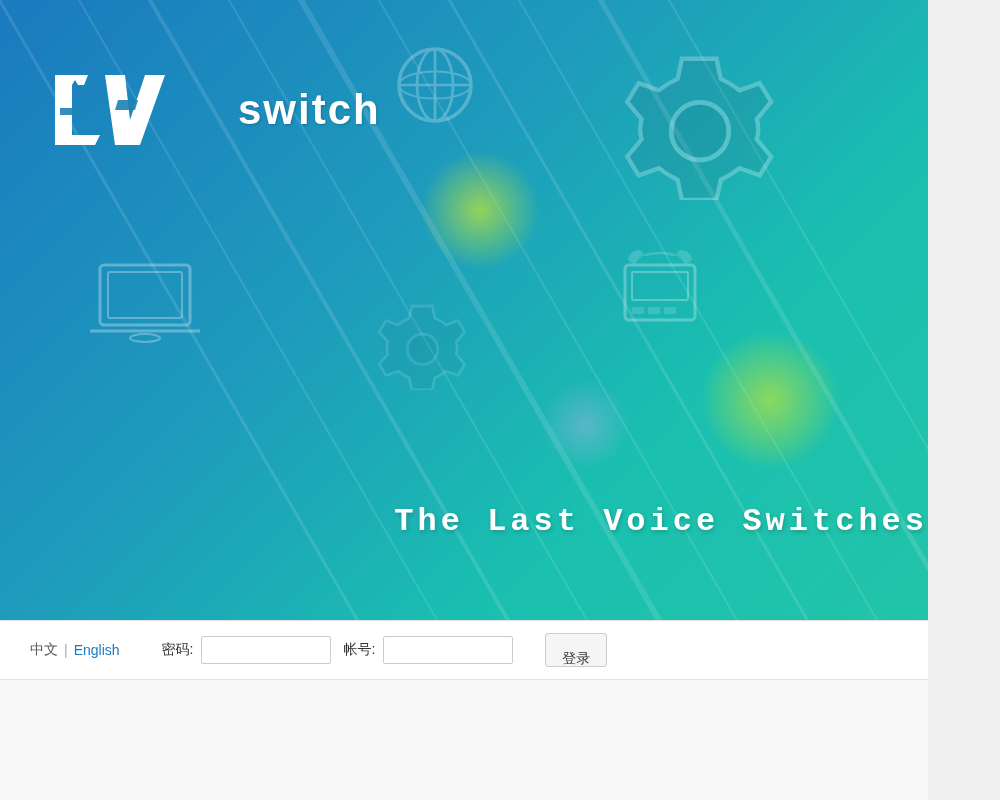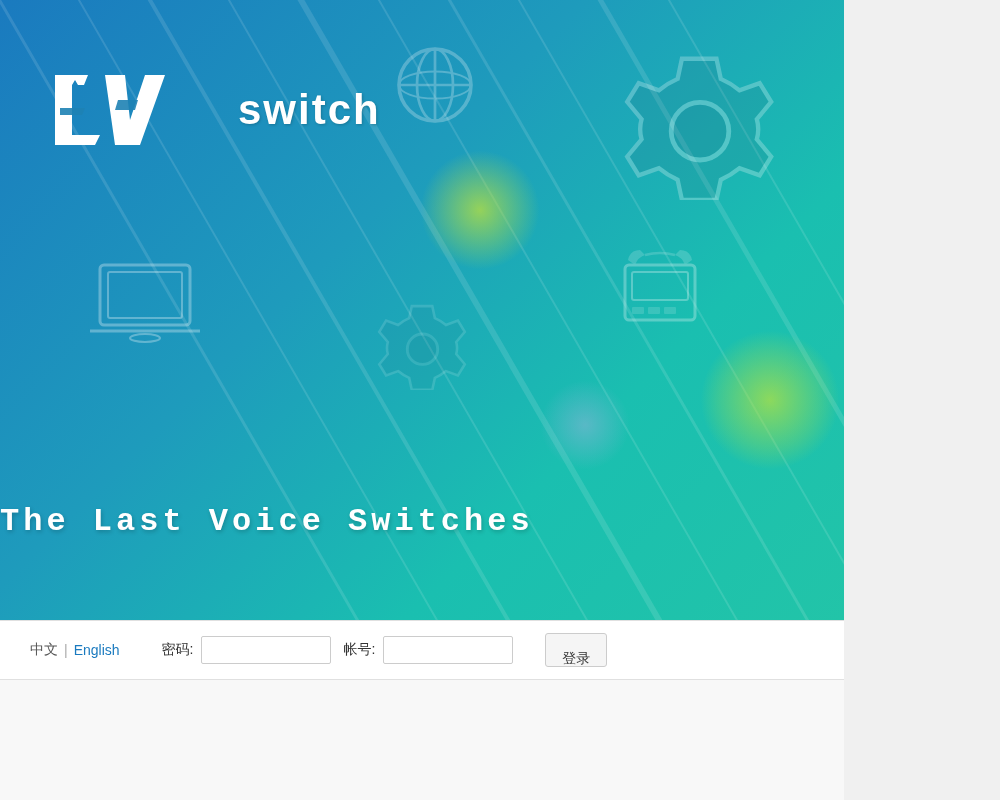--- a/index.html
+++ b/index.html
@@ -6,21 +6,21 @@
 
     body {
       width: 1000px;
       height: 800px;
       background: #f0f0f0;
       font-family: Arial, sans-serif;
       overflow: hidden;
     }
 
     .page-wrapper {
-      width: 844px;
+      width: 928px;
       height: 800px;
       display: flex;
       flex-direction: column;
       background: #701a75;
     }
 
     
     .hero {
       width: 100%;
       height: 620px;
@@ -153,21 +153,21 @@
       margin-left: 8px;
       text-shadow: 1px 1px 3px rgba(0,0,0,0.2);
     }
 
     
     .tagline {
       position: absolute;
       bottom: 80px;
       left: 0;
       right: 0;
-      text-align: left;
+      text-align: right;
       color: white;
       font-size: 32px;
       font-weight: bold;
       letter-spacing: 4px;
       text-shadow: 1px 2px 4px rgba(0,0,0,0.2);
       font-family: 'Courier New', monospace;
     }
 
     
     .login-bar {

